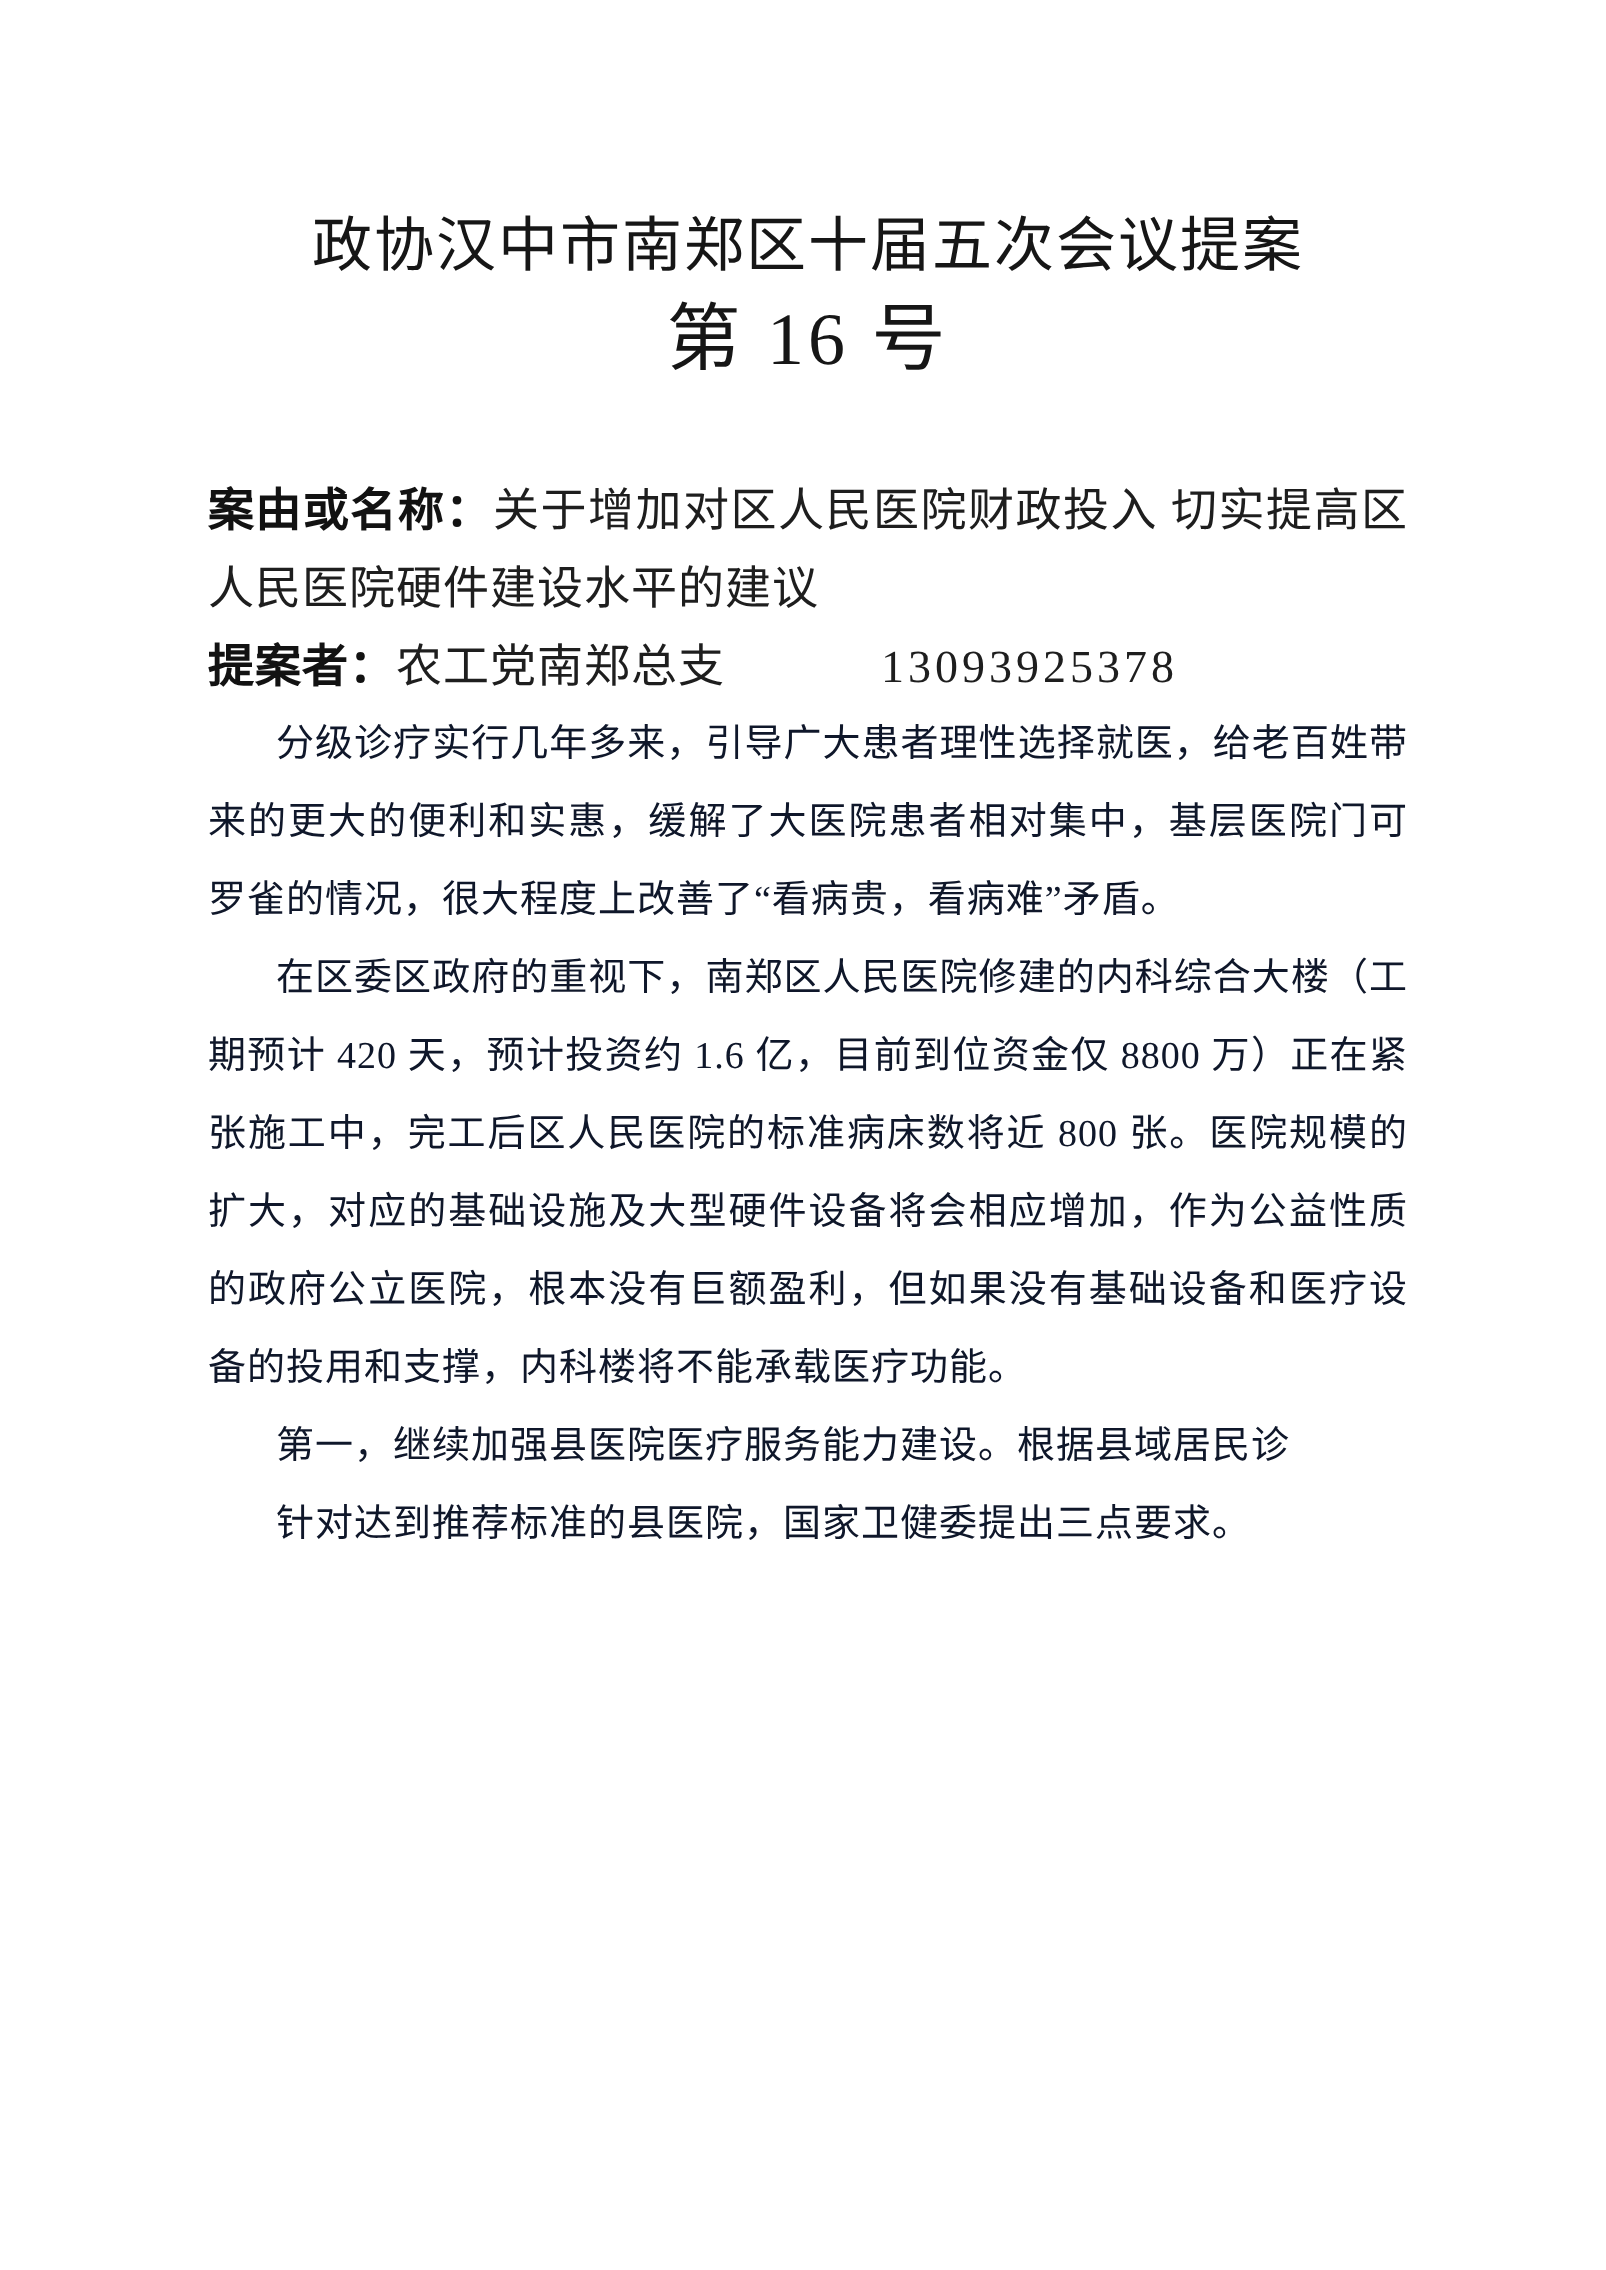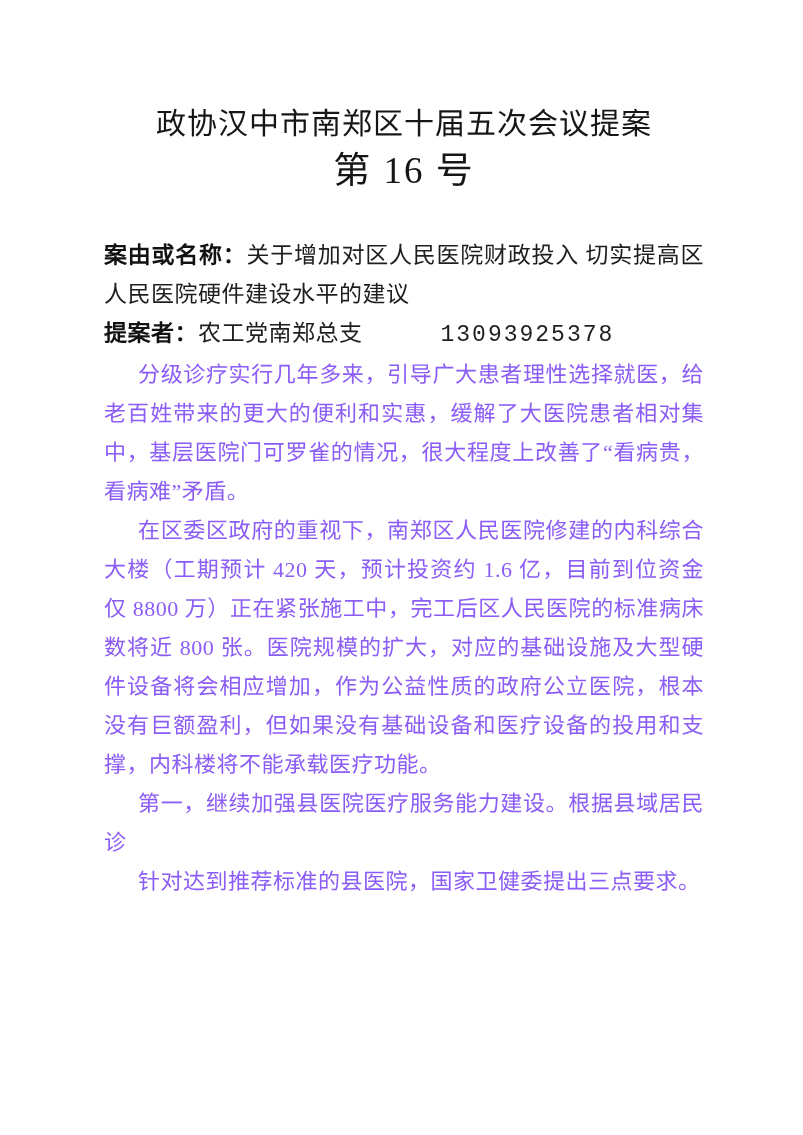--- a/index.html
+++ b/index.html
@@ -62,31 +62,30 @@
   .field-label {
     font-family: Liberation Serif, serif;
     font-weight: 700;
     color: #121212;
   }
 
   .phone {
     display: inline-block;
     margin-left: 78px;
     letter-spacing: 2px;
-    font-family: Liberation Mono, monospace;
   }
 
   
   .para {
-    font-size: 22px;
+    font-size: 19px;
     line-height: 39px;
     text-align: justify;
     text-indent: 34px;
     letter-spacing: 0.5px;
-    color: #8b5cf6;
+    color: #0f172a;
   }
 </style>
 </head>
 <body>
 
 <div class="page">
   <div class="content">
 
     <header class="doc-header">
       <div class="doc-title">政协汉中市南郑区十届五次会议提案</div>

